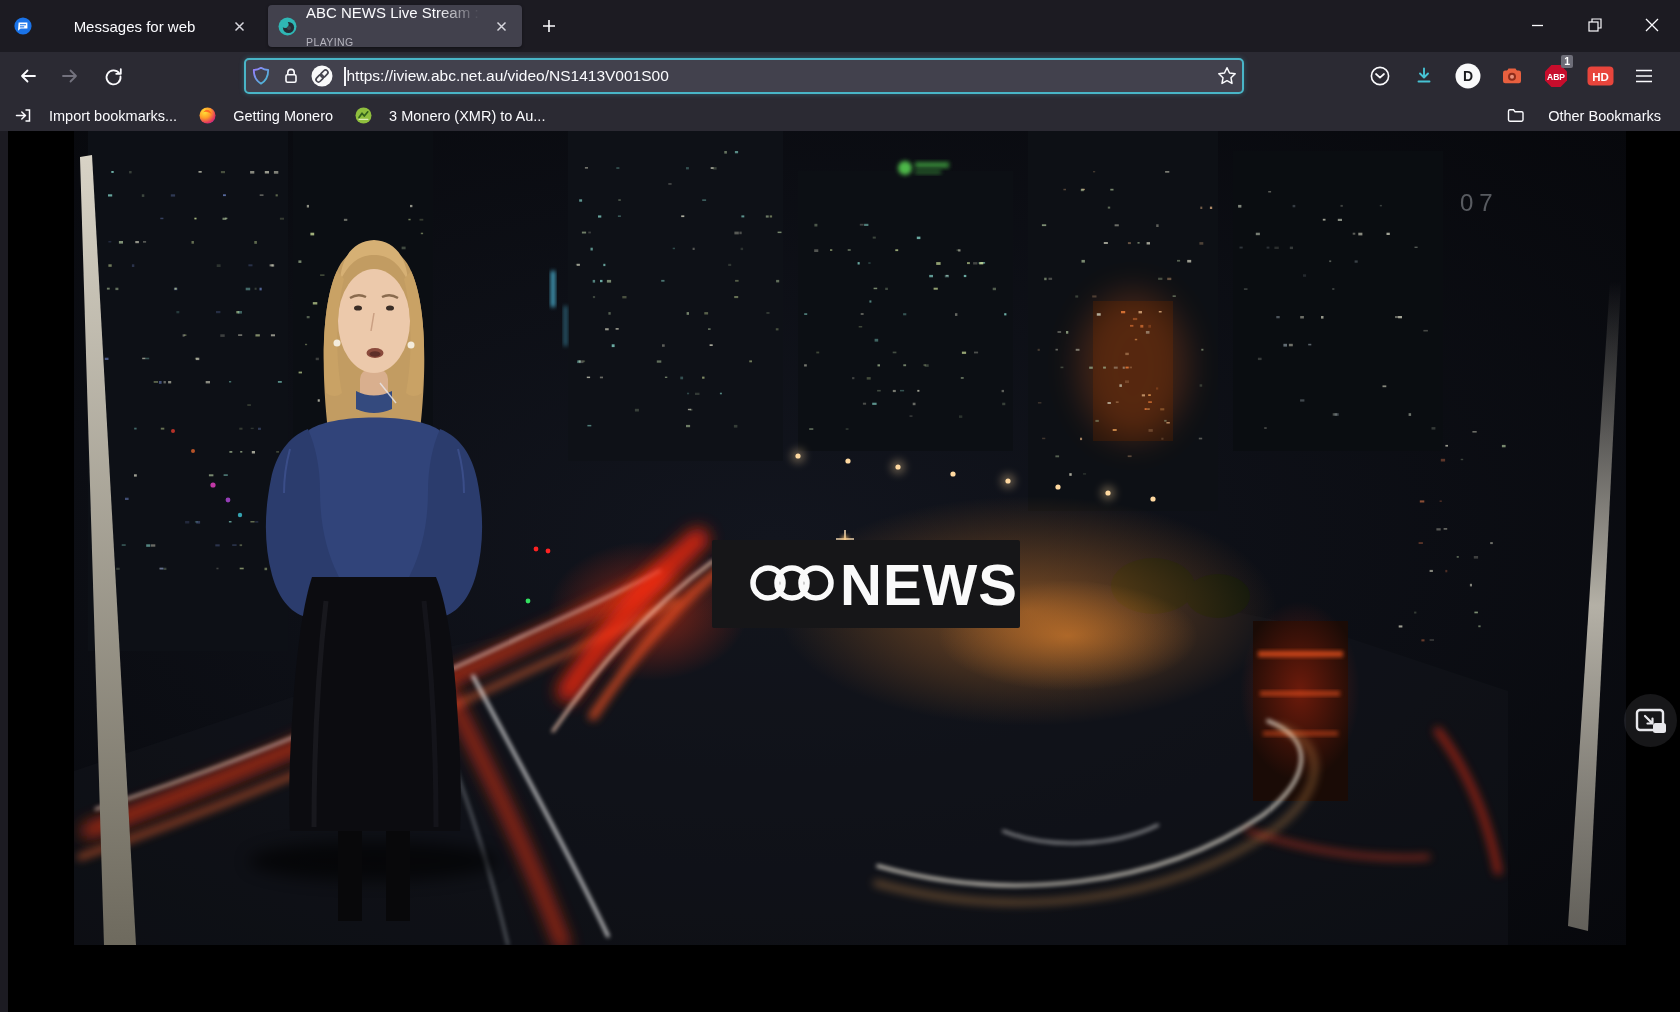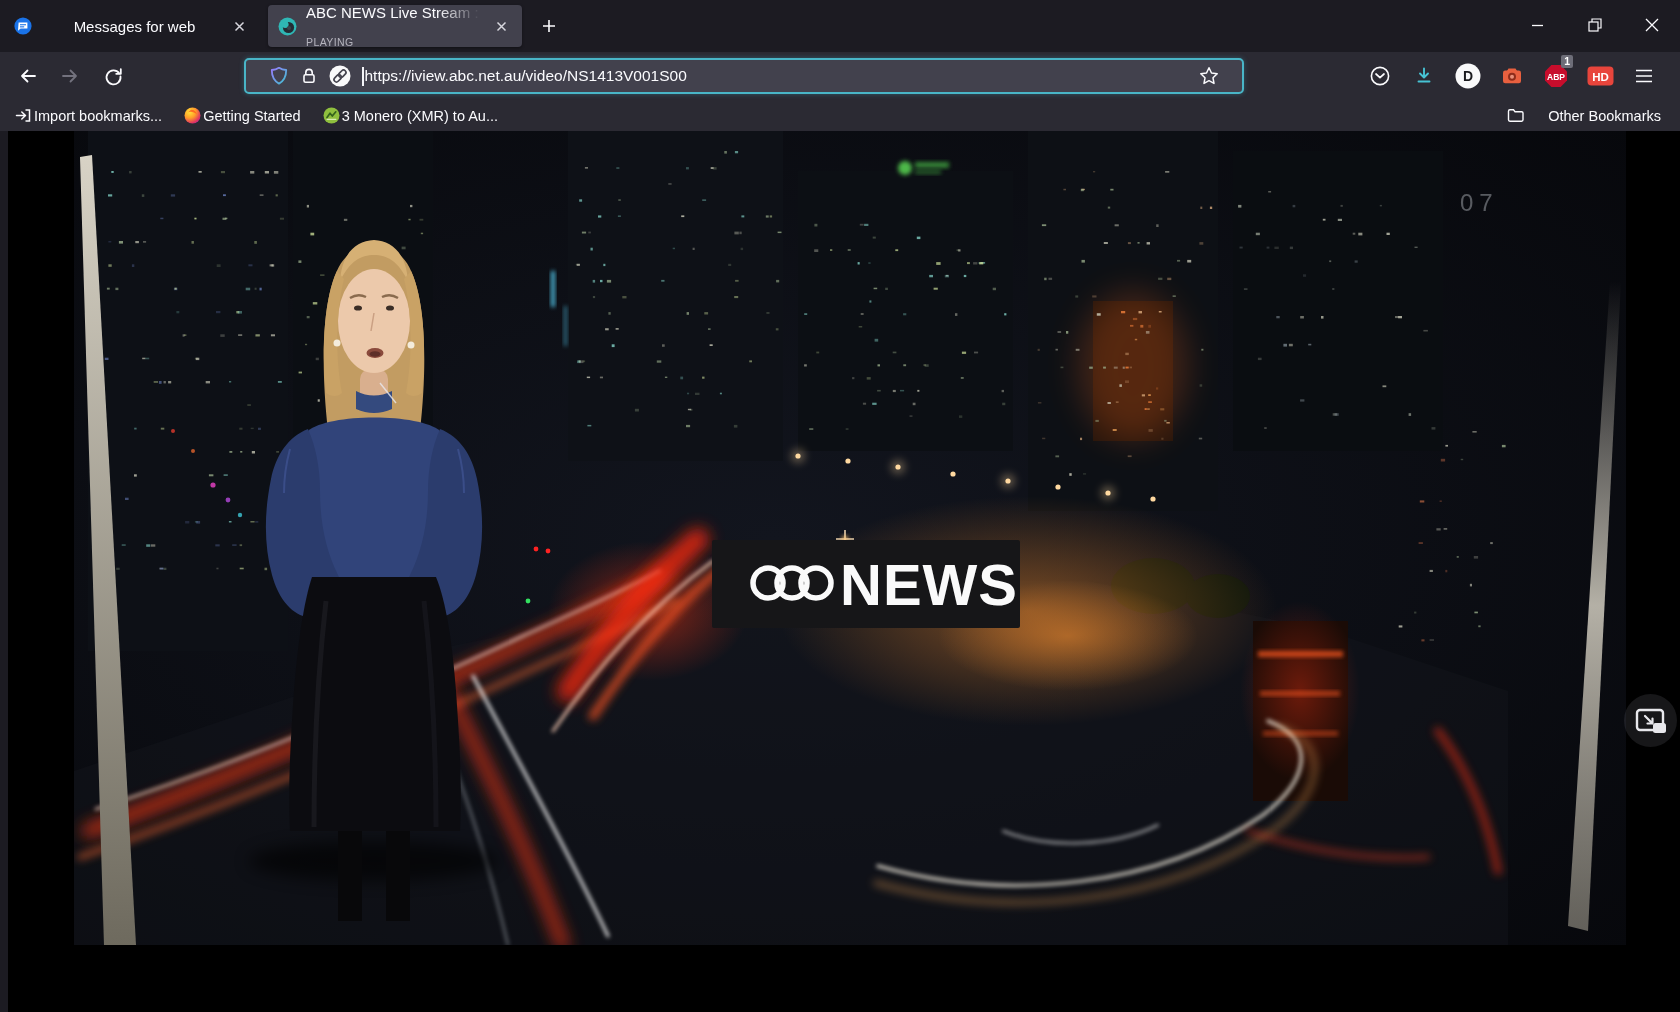--- a/index.html
+++ b/index.html
@@ -23,33 +23,33 @@
   .newtab{position:absolute;left:536px;top:13px;width:26px;height:26px;border-radius:4px;
           display:flex;align-items:center;justify-content:center;}
   .wincontrols{position:absolute;right:0;top:0;height:50px;display:flex;}
   .winbtn{width:57px;height:50px;display:flex;align-items:center;justify-content:center;}
   
   .toolbar{position:absolute;left:0;top:52px;width:1680px;height:48px;background:#2b2a33;}
   .navbtn{position:absolute;top:8px;width:32px;height:32px;border-radius:4px;
           display:flex;align-items:center;justify-content:center;}
   .urlbar{position:absolute;left:244px;top:6px;width:1000px;height:36px;box-sizing:border-box;
           background:#42414d;border:2px solid #49b5c7;border-radius:5px;
-          display:flex;align-items:center;padding:0 23px;box-shadow:0 0 5px rgba(63,178,198,.35);}
+          display:flex;align-items:center;padding:0 5px;box-shadow:0 0 5px rgba(63,178,198,.35);}
   .urlicon{display:flex;align-items:center;justify-content:center;margin-right:11px;flex:none;}
   .caret{width:1.5px;height:19px;background:#f4f4f8;margin-right:1px;flex:none;}
   .urltext{color:#fbfbfe;font-size:15.5px;flex:1;white-space:nowrap;overflow:hidden;}
   .starbtn{flex:none;display:flex;align-items:center;}
   .rightcluster{position:absolute;left:1358px;top:6px;height:36px;display:flex;}
   .toolicon{width:44px;height:36px;display:flex;align-items:center;justify-content:center;position:relative;}
   .abp-badge{position:absolute;top:-3px;right:5px;background:#6d6d78;color:#fff;font-size:10.5px;
              font-weight:bold;padding:0 3px;border-radius:2px;line-height:13px;}
   
   .bookmarksbar{position:absolute;left:0;top:100px;width:1680px;height:31px;background:#2b2a33;
                 display:flex;align-items:center;}
-  .bm{display:flex;align-items:center;gap:2px;padding:3px 7px;border-radius:4px;margin-left:8px;}
+  .bm{display:flex;align-items:center;gap:17px;padding:3px 7px;border-radius:4px;margin-left:8px;}
   .bm span{color:#fbfbfe;font-size:14.5px;white-space:nowrap;}
   .bm-other{position:absolute;right:12px;display:flex;align-items:center;gap:24px;padding:3px 7px;}
   .bm-other span{color:#fbfbfe;font-size:14.5px;}
   
   .content{position:absolute;left:0;top:131px;width:1680px;height:881px;background:#000;margin-left:8px;}
   .pip{position:absolute;left:1616px;top:563px;width:53px;height:53px;border-radius:50%;
        background:rgba(105,105,115,.22);display:flex;align-items:center;justify-content:center;}
   svg text{font-family:"Liberation Sans","DejaVu Sans",sans-serif;}
 </style>
 </head>
@@ -235,21 +235,21 @@
           <radialGradient id="ffg" cx="0.32" cy="0.28" r="0.95">
             <stop offset="0" stop-color="#ffe338"></stop>
               <stop offset="0.4" stop-color="#ff9d29"></stop>
             <stop offset="0.75" stop-color="#e02f64"></stop>
               <stop offset="1" stop-color="#7542e5"></stop>
           </radialGradient>
         </defs>
         <circle cx="8.5" cy="8.5" r="8" fill="url(#ffg)"></circle>
         <path d="M4 5.2 C6.5 4.2 10.5 4.6 12.8 7.5 C12.2 4.2 9.5 2.4 7 2.8" fill="#ff5a1f" opacity="0.8"></path>
       </svg>
-      <span>Getting Started</span>
+      <span>Getting Monero</span>
     </div>
     <div class="bm">
       <svg width="17" height="17" viewBox="0 0 17 17">
         <circle cx="8.5" cy="8.5" r="8" fill="#8fbf3e"></circle>
         <path d="M4 10.5 L7 6.2 L9.3 9 L12.8 4.8" fill="none" stroke="#33621c" stroke-width="1.7" stroke-linecap="round" stroke-linejoin="round"></path>
         <path d="M4.2 12.4 H12.8" stroke="#d9ecb4" stroke-width="1.3" stroke-linecap="round"></path>
       </svg>
       <span>3 Monero (XMR) to Au...</span>
     </div>
     <div class="bm-other">

